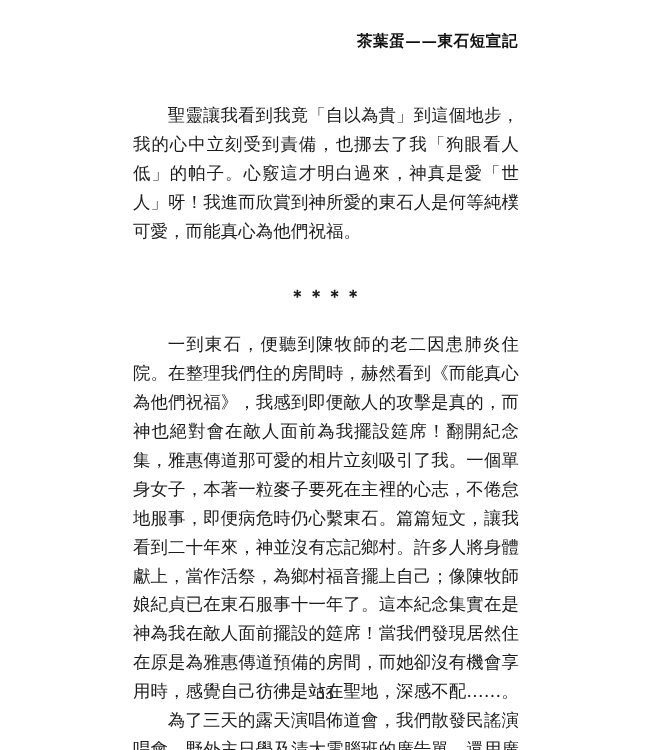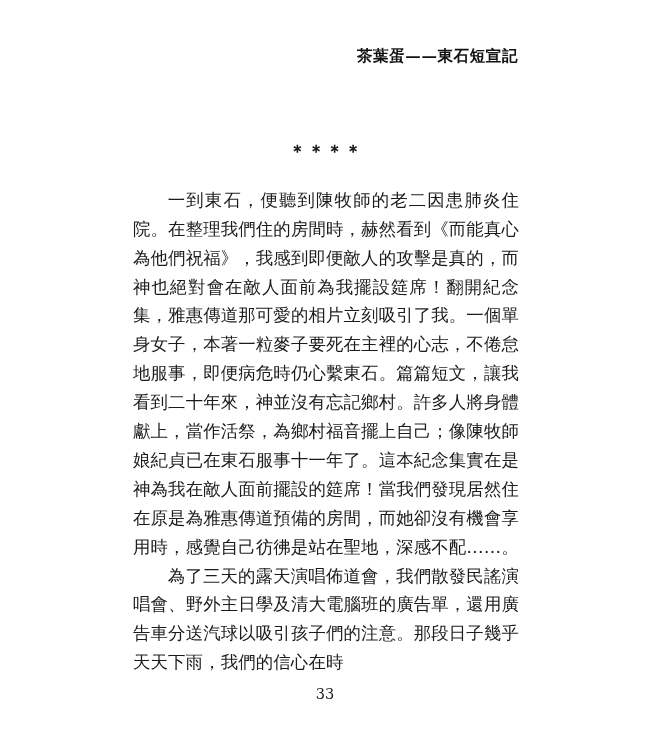--- a/index.html
+++ b/index.html
@@ -18,21 +18,21 @@
   .page {
     position: relative;
     width: 650px;
     height: 750px;
     box-sizing: border-box;
   }
 
   
   .running-header {
     position: absolute;
-    top: 46px;
+    top: 31px;
     left: 133px;
     width: 385px;
     text-align: right;
     font-size: 15.5px;
     font-weight: bold;
     letter-spacing: 0.6px;
     line-height: 20px;
     white-space: nowrap;
     color: #111111;
   }
@@ -93,20 +93,21 @@
 </style>
 </head>
 <body>
 
 <div class="page">
 
   <div class="running-header">茶葉蛋——東石短宣記</div>
 
   <div class="text-column">
 
+    <p class="para">聖靈讓我看到我竟「自以為貴」到這個地步，我的心中立刻受到責備，也挪去了我「狗眼看人低」的帕子。心竅這才明白過來，神真是愛「世人」呀！我進而欣賞到神所愛的東石人是何等純樸可愛，而能真心為他們祝福。</p>
 
     <div class="gap-after-para-1"></div>
 
     <div class="separator">＊＊＊＊</div>
 
     <div class="gap-after-separator"></div>
 
     <p class="para">一到東石，便聽到陳牧師的老二因患肺炎住院。在整理我們住的房間時，赫然看到《而能真心為他們祝福》，我感到即便敵人的攻擊是真的，而神也絕對會在敵人面前為我擺設筵席！翻開紀念集，雅惠傳道那可愛的相片立刻吸引了我。一個單身女子，本著一粒麥子要死在主裡的心志，不倦怠地服事，即便病危時仍心繫東石。篇篇短文，讓我看到二十年來，神並沒有忘記鄉村。許多人將身體獻上，當作活祭，為鄉村福音擺上自己；像陳牧師娘紀貞已在東石服事十一年了。這本紀念集實在是神為我在敵人面前擺設的筵席！當我們發現居然住在原是為雅惠傳道預備的房間，而她卻沒有機會享用時，感覺自己彷彿是站在聖地，深感不配……。</p>
 
     <p class="para">為了三天的露天演唱佈道會，我們散發民謠演唱會、野外主日學及清大電腦班的廣告單，還用廣告車分送汽球以吸引孩子們的注意。那段日子幾乎天天下雨，我們的信心在時</p>

